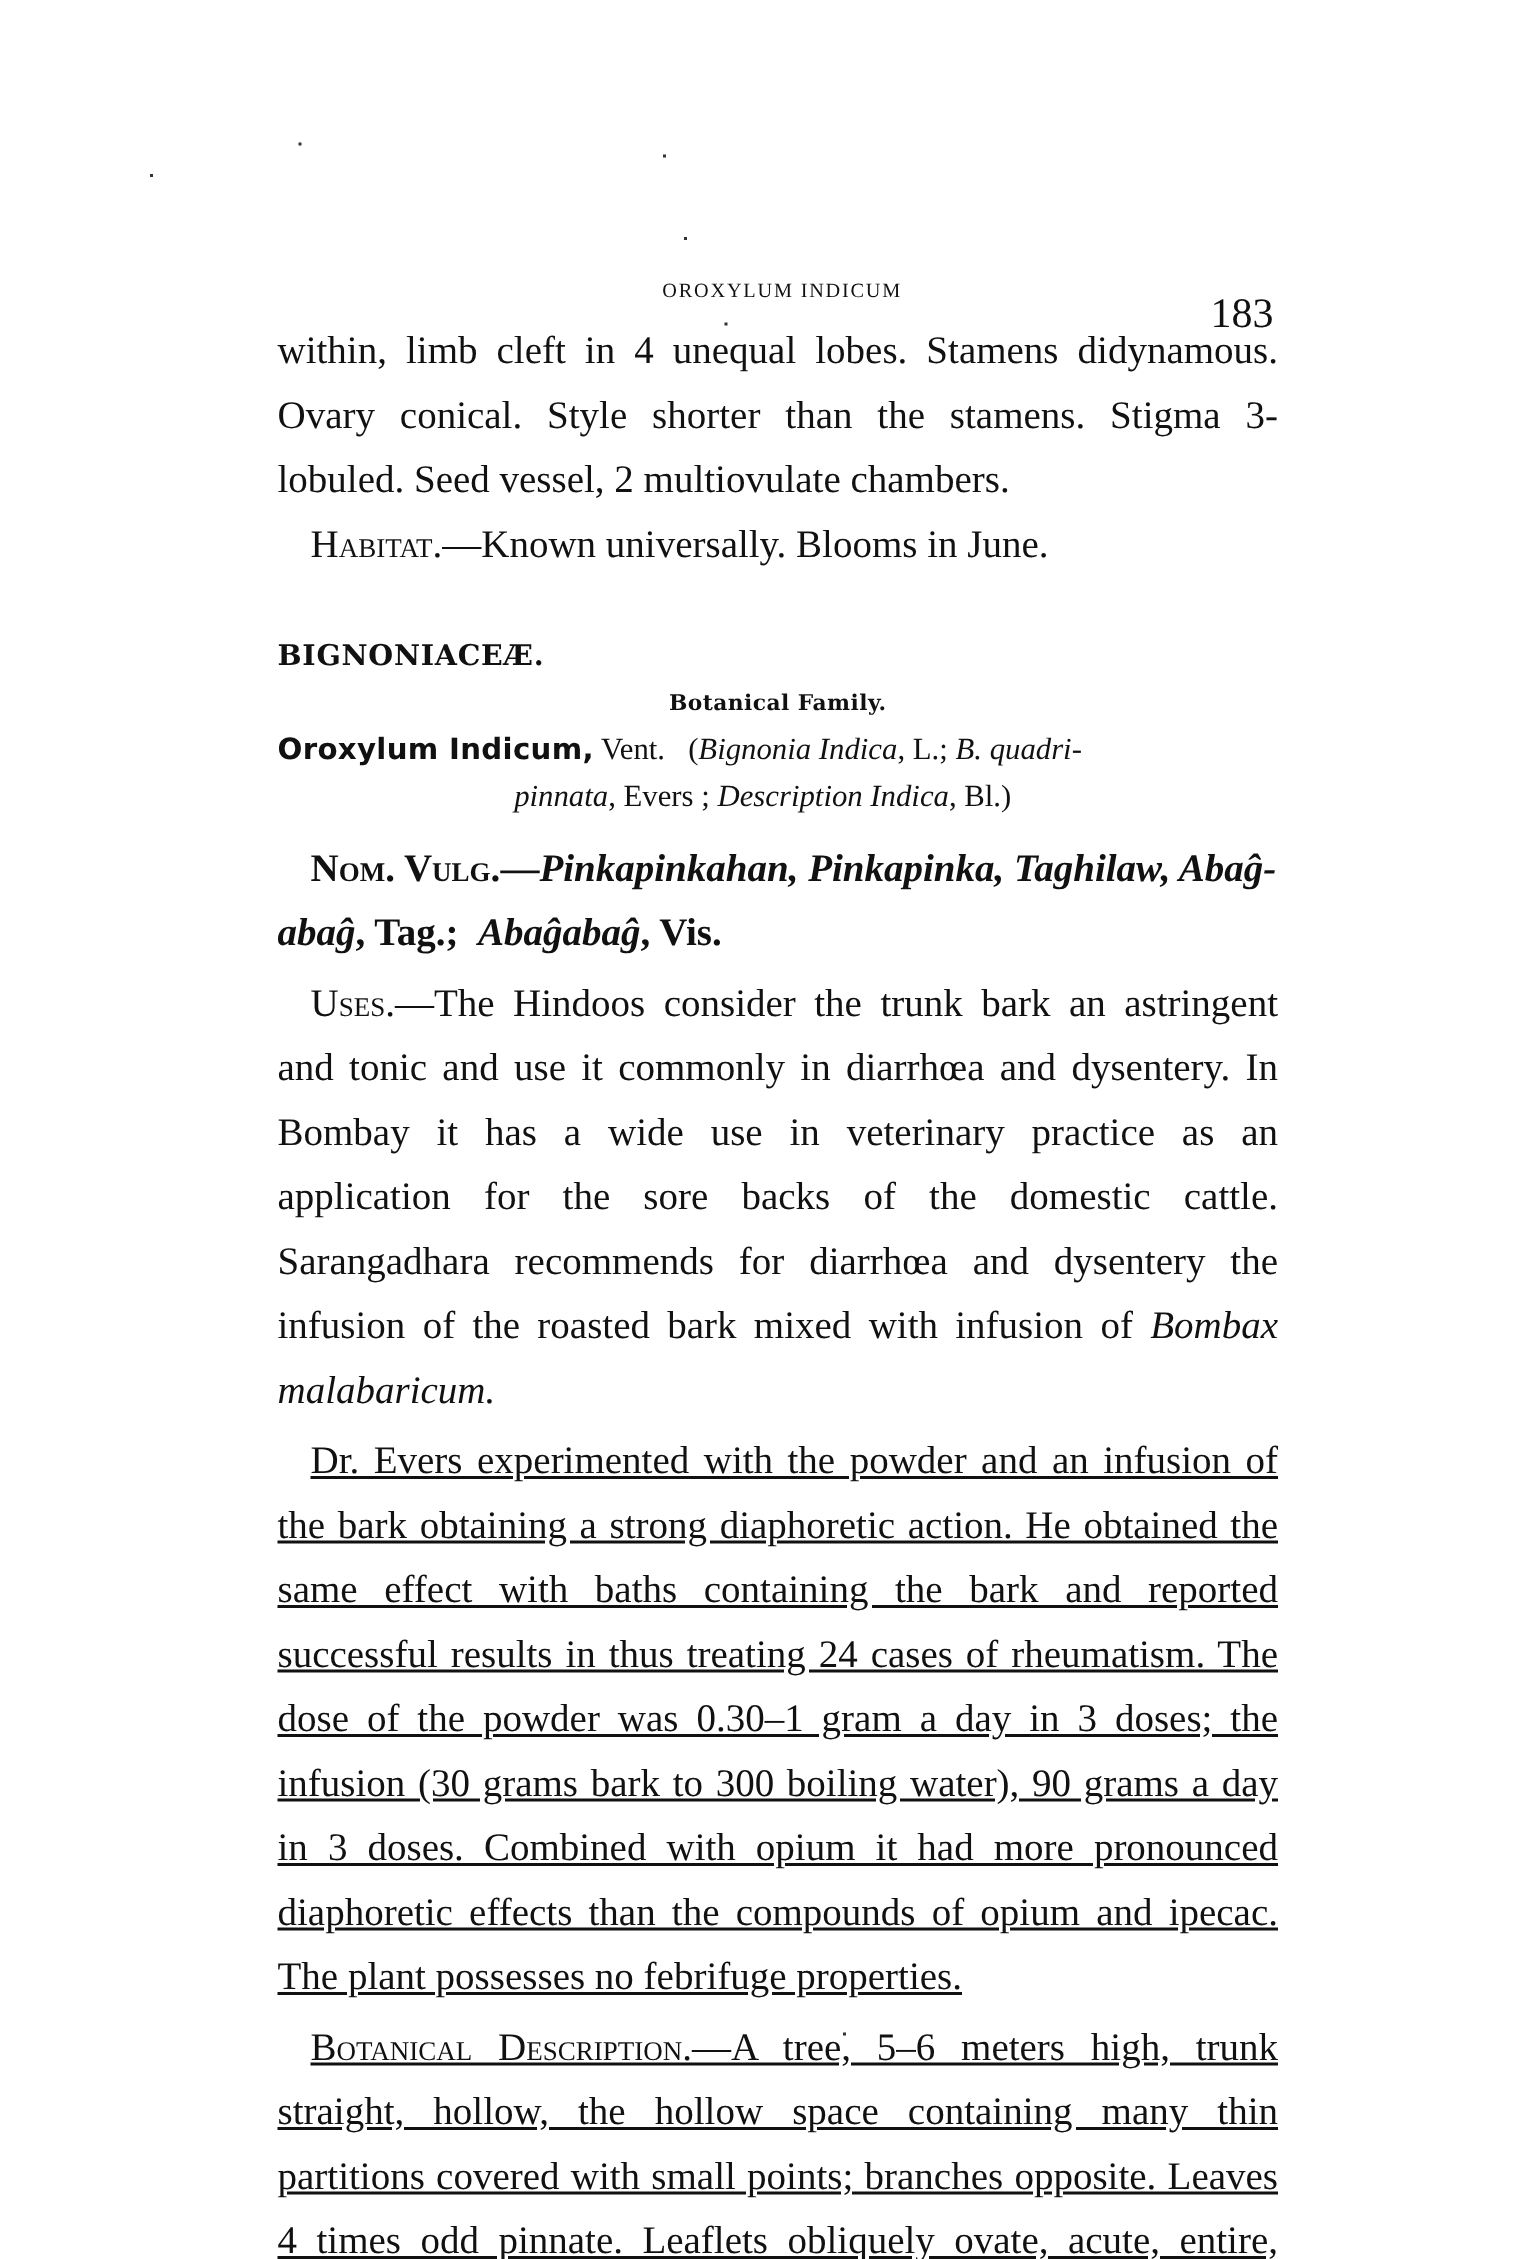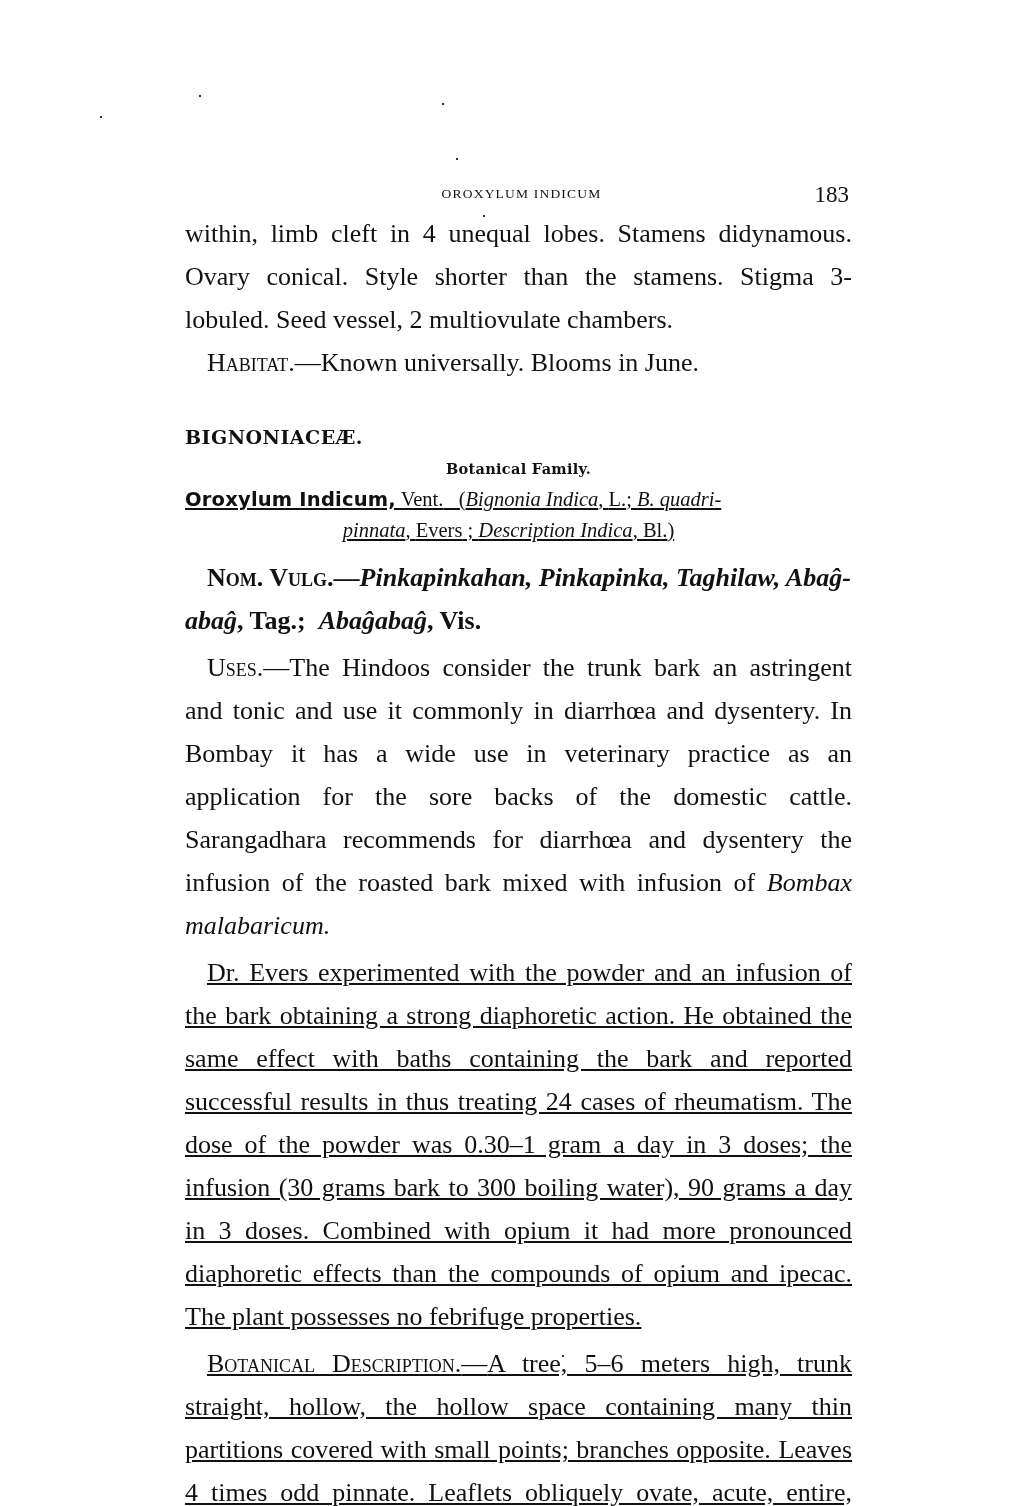--- a/index.html
+++ b/index.html
@@ -35,22 +35,22 @@
       text-align: center;
       font-variant: small-caps;
       text-transform: uppercase;
       font-size: 13.5px;
       letter-spacing: 1.2px;
       padding-left: 6px;
     }
     .page-number {
       position: absolute;
       right: 3px;
-      top: 4px;
-      font-size: 23px;
+      top: 16px;
+      font-size: 28px;
       letter-spacing: 0;
     }
     p {
       margin: 0;
       font-size: 26px;
       line-height: 43px;
       text-align: justify;
       hyphens: manual;
     }
     .indent { text-indent: 22px; }
@@ -74,21 +74,20 @@
       font-weight: bold;
       font-size: 14.5px;
       line-height: 22px;
       letter-spacing: 0.3px;
     }
     .species-entry {
       margin-top: 4px;
       font-size: 20.5px;
       line-height: 31px;
       text-align: left;
-      text-decoration: underline;
     }
     .species-line1 {
       display: block;
     }
     .species-line2 {
       display: block;
       text-align: center;
       padding-right: 20px;
     }
     .species-name {

